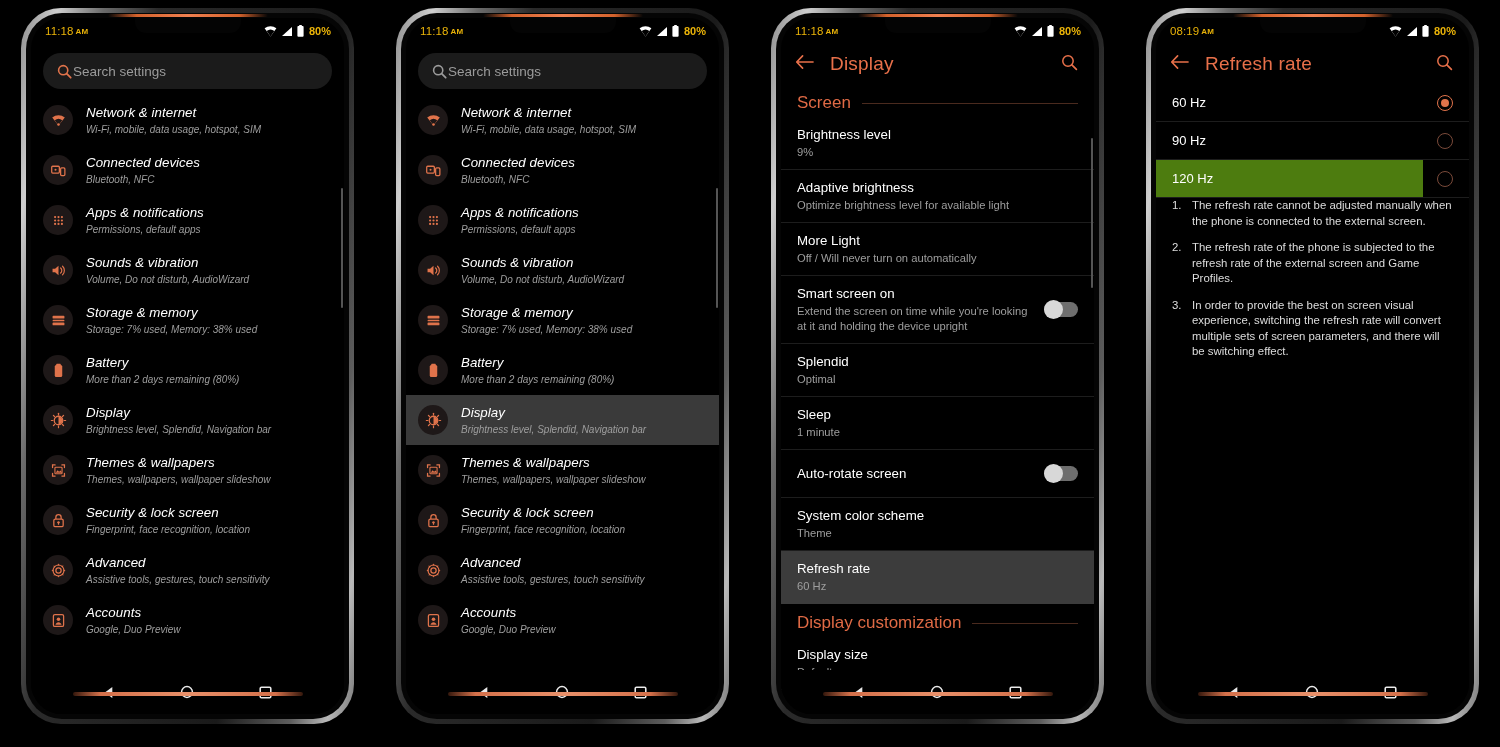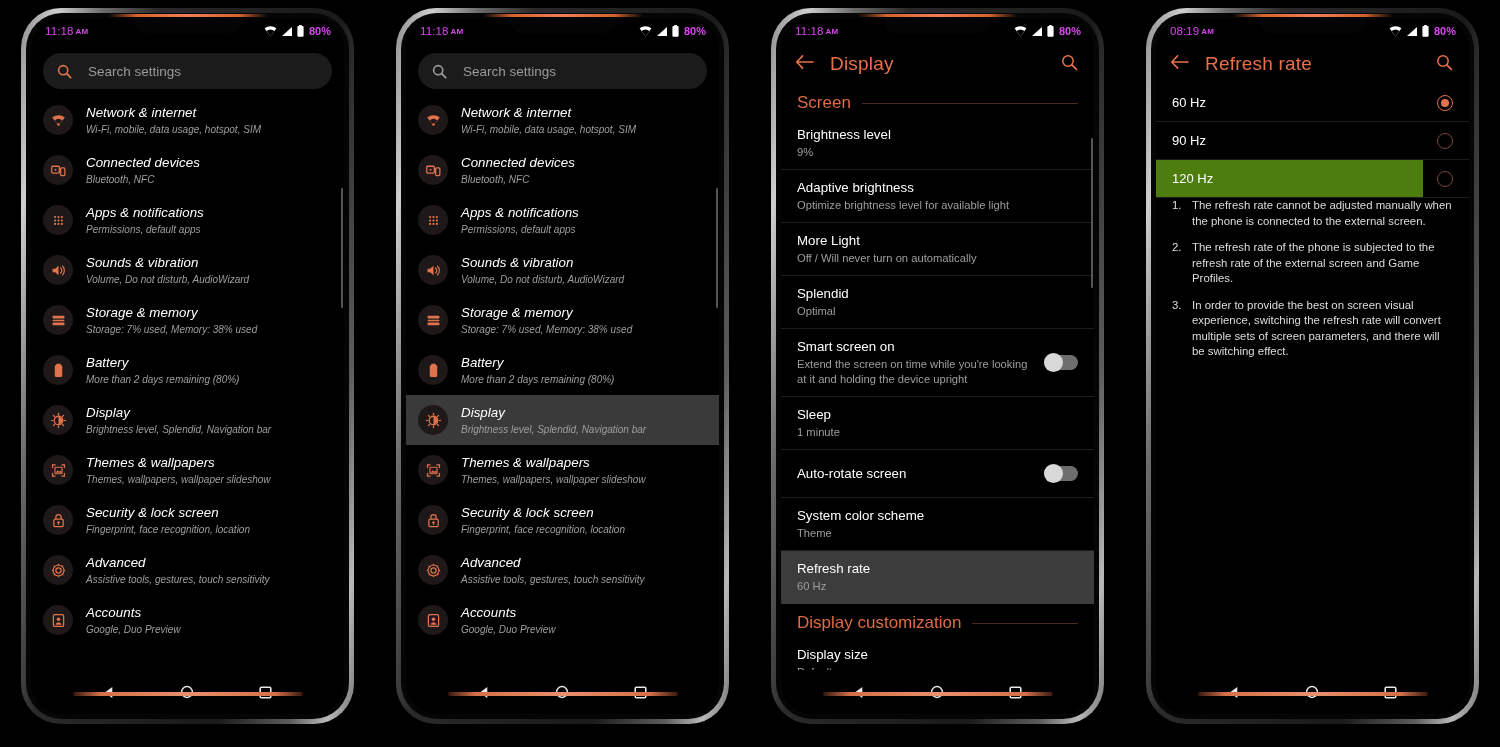--- a/index.html
+++ b/index.html
@@ -67,38 +67,38 @@
     background: #040404;
     border-radius: 0 0 11px 11px;
     z-index: 30;
   }
 
   
   .statusbar {
     height: 26px;
     display: flex; align-items: center;
     padding: 0 13px 0 14px;
-    color: #d946ef;
+    color: #eab308;
     position: relative; z-index: 20;
   }
   .st-time { font-size: 11.5px; font-weight: 500; letter-spacing: .1px; }
   .st-ampm { font-size: 8px; margin-left: 2px; font-weight: 600; letter-spacing: .3px; }
   .st-right { margin-left: auto; display: flex; align-items: center; gap: 4px; }
   .ico-wifi, .ico-sig, .ico-bat { display:block; }
   .st-batt-text { font-size: 11px; font-weight: 600; margin-left: 1px; }
 
   
   .searchbar {
     margin: 9px 12px 6px 12px;
     height: 36px;
     background: #1b1b1b;
     border-radius: 18px;
     display: flex; align-items: center;
     padding: 0 14px;
-    gap: 16px;
+    gap: 1px;
   }
   .searchbar .ph { color: #9b9b9b; font-size: 13.5px; }
 
   
   .list { position: relative; font-style: italic; }
   .row {
     display: flex; align-items: center;
     padding: 8px 14px 8px 12px;
     min-height: 50px;
     gap: 13px;
@@ -711,31 +711,31 @@
                 </span>
               </div>
               <div class="drow">
                 <span class="d-tx">
                   <span class="d-t" style="display:block">More Light</span>
                   <span class="d-s" style="display:block">Off / Will never turn on automatically</span>
                 </span>
               </div>
               <div class="drow">
                 <span class="d-tx">
+                  <span class="d-t" style="display:block">Smart screen on</span>
+                  <span class="d-s" style="display:block">Extend the screen on time while you're looking at it and holding the device upright</span>
+                </span>
+                <span class="tgl">
+                  <span class="knob"></span>
+                </span>
+              </div>
+              <div class="drow">
+                <span class="d-tx">
                   <span class="d-t" style="display:block">Splendid</span>
                   <span class="d-s" style="display:block">Optimal</span>
-                </span>
-              </div>
-              <div class="drow">
-                <span class="d-tx">
-                  <span class="d-t" style="display:block">Smart screen on</span>
-                  <span class="d-s" style="display:block">Extend the screen on time while you're looking at it and holding the device upright</span>
-                </span>
-                <span class="tgl">
-                  <span class="knob"></span>
                 </span>
               </div>
               <div class="drow">
                 <span class="d-tx">
                   <span class="d-t" style="display:block">Sleep</span>
                   <span class="d-s" style="display:block">1 minute</span>
                 </span>
               </div>
               <div class="drow">
                 <span class="d-tx">

